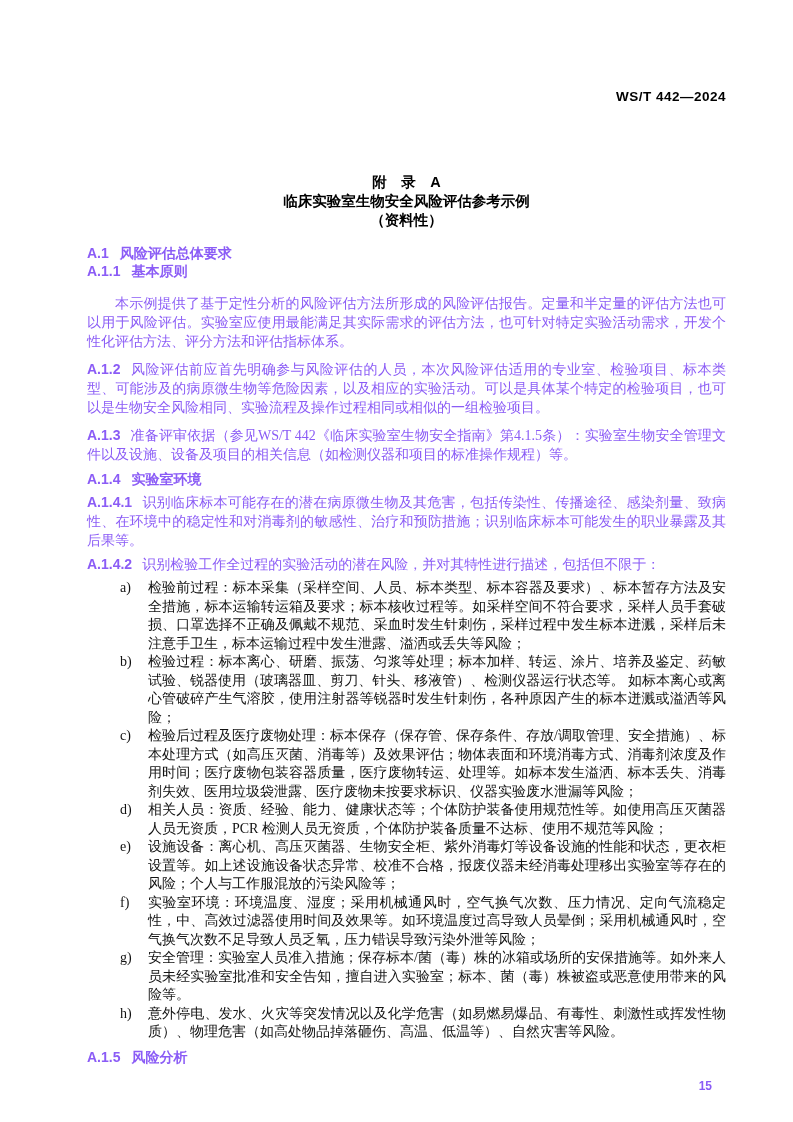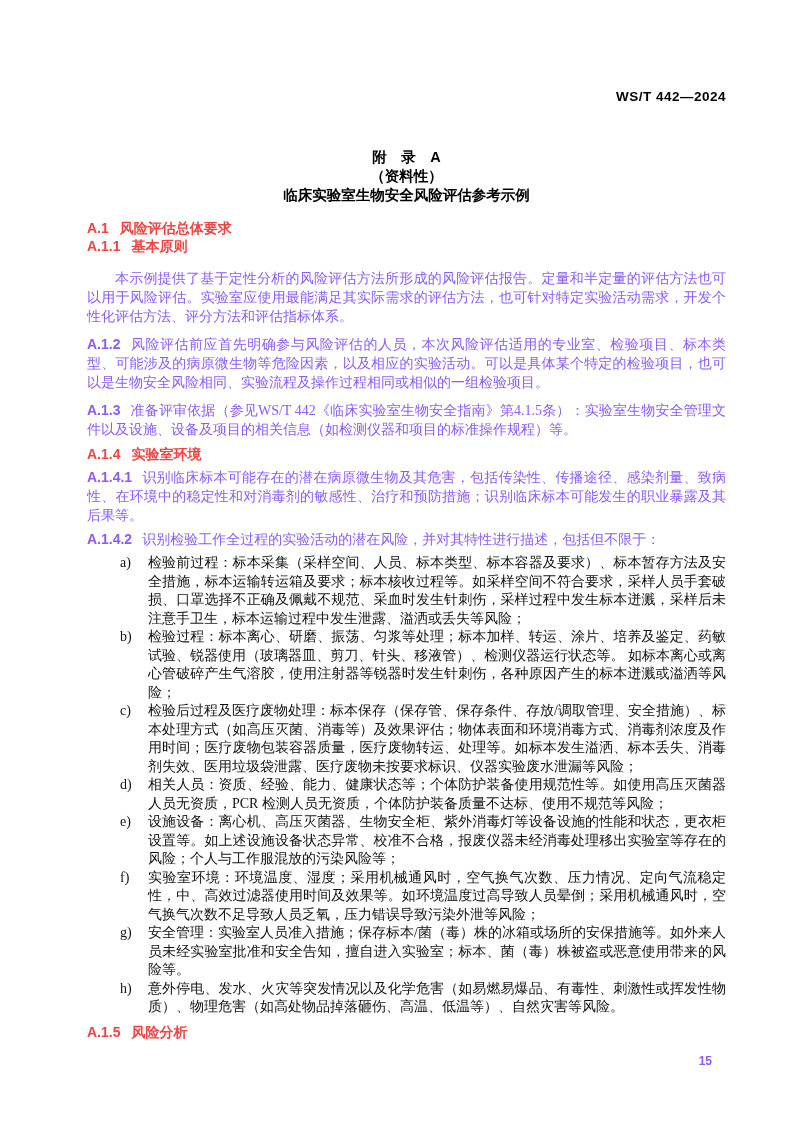--- a/index.html
+++ b/index.html
@@ -23,34 +23,34 @@
     text-align: right;
     font-family: "Liberation Sans", "DejaVu Sans", sans-serif;
     font-weight: bold;
     font-size: 13.5px;
     letter-spacing: 0.5px;
     line-height: 18px;
     color: #000;
   }
   
   .title-block {
-    margin-top: 42px;
+    margin-top: 67px;
     text-align: center;
     font-family: "Liberation Sans", "DejaVu Sans", sans-serif;
     font-weight: bold;
     color: #000;
   }
   .title-block .t-line { font-size: 14.5px; line-height: 19px; }
   
   .heading {
     font-family: "Liberation Sans", "DejaVu Sans", sans-serif;
     font-weight: bold;
     font-size: 14px;
     line-height: 18px;
-    color: #ef4444;
+    color: #8b5cf6;
   }
   .heading .h-label { margin-right: 11px; }
   .mt-a1   { margin-top: 14px; }
   .mt-a11  { }
   .mt-a14  { margin-top: 6px; }
   .mt-a15  { margin-top: 6px; }
   
   .para {
     font-size: 14px;
     line-height: 19px;
@@ -102,22 +102,22 @@
 
 <div class="page">
   <div class="content">
 
     <div class="doc-header">
       <span>WS/T 442—2024</span>
     </div>
 
     <div class="title-block">
       <div class="t-line">附　录　A</div>
+      <div class="t-line">临床实验室生物安全风险评估参考示例</div>
       <div class="t-line">（资料性）</div>
-      <div class="t-line">临床实验室生物安全风险评估参考示例</div>
     </div>
 
     <div class="heading mt-a1">
       <span class="h-label">A.1</span><span>风险评估总体要求</span>
     </div>
 
     <div class="heading mt-a11">
       <span class="h-label">A.1.1</span><span>基本原则</span>
     </div>
 

